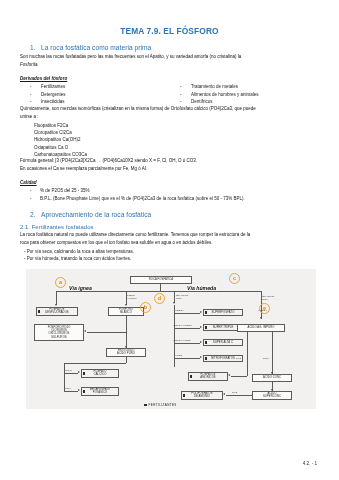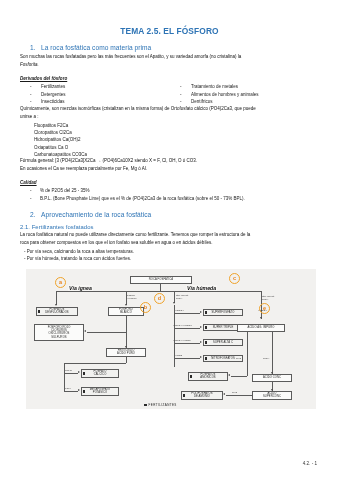--- a/index.html
+++ b/index.html
@@ -183,21 +183,21 @@
     right:22px;bottom:40px;
     font-size:4.6px;
     color:#333;
   }
 </style>
 </head>
 <body>
 
 <div class="page">
 
-  <div class="title">TEMA 2.5. EL FÓSFORO</div>
+  <div class="title">TEMA 7.9. EL FÓSFORO</div>
 
   <div class="h1">
     <span class="num">1.</span><span>La roca fosfática como materia prima</span>
   </div>
 
   <p class="body">Son muchas las rocas fosfatadas pero las más frecuentes son el Apatito, y su variedad amorfa (no cristalina) la</p>
   <p class="body ital">Fosforita.</p>
 
   <div class="subhead">Derivados del fósforo</div>
 

